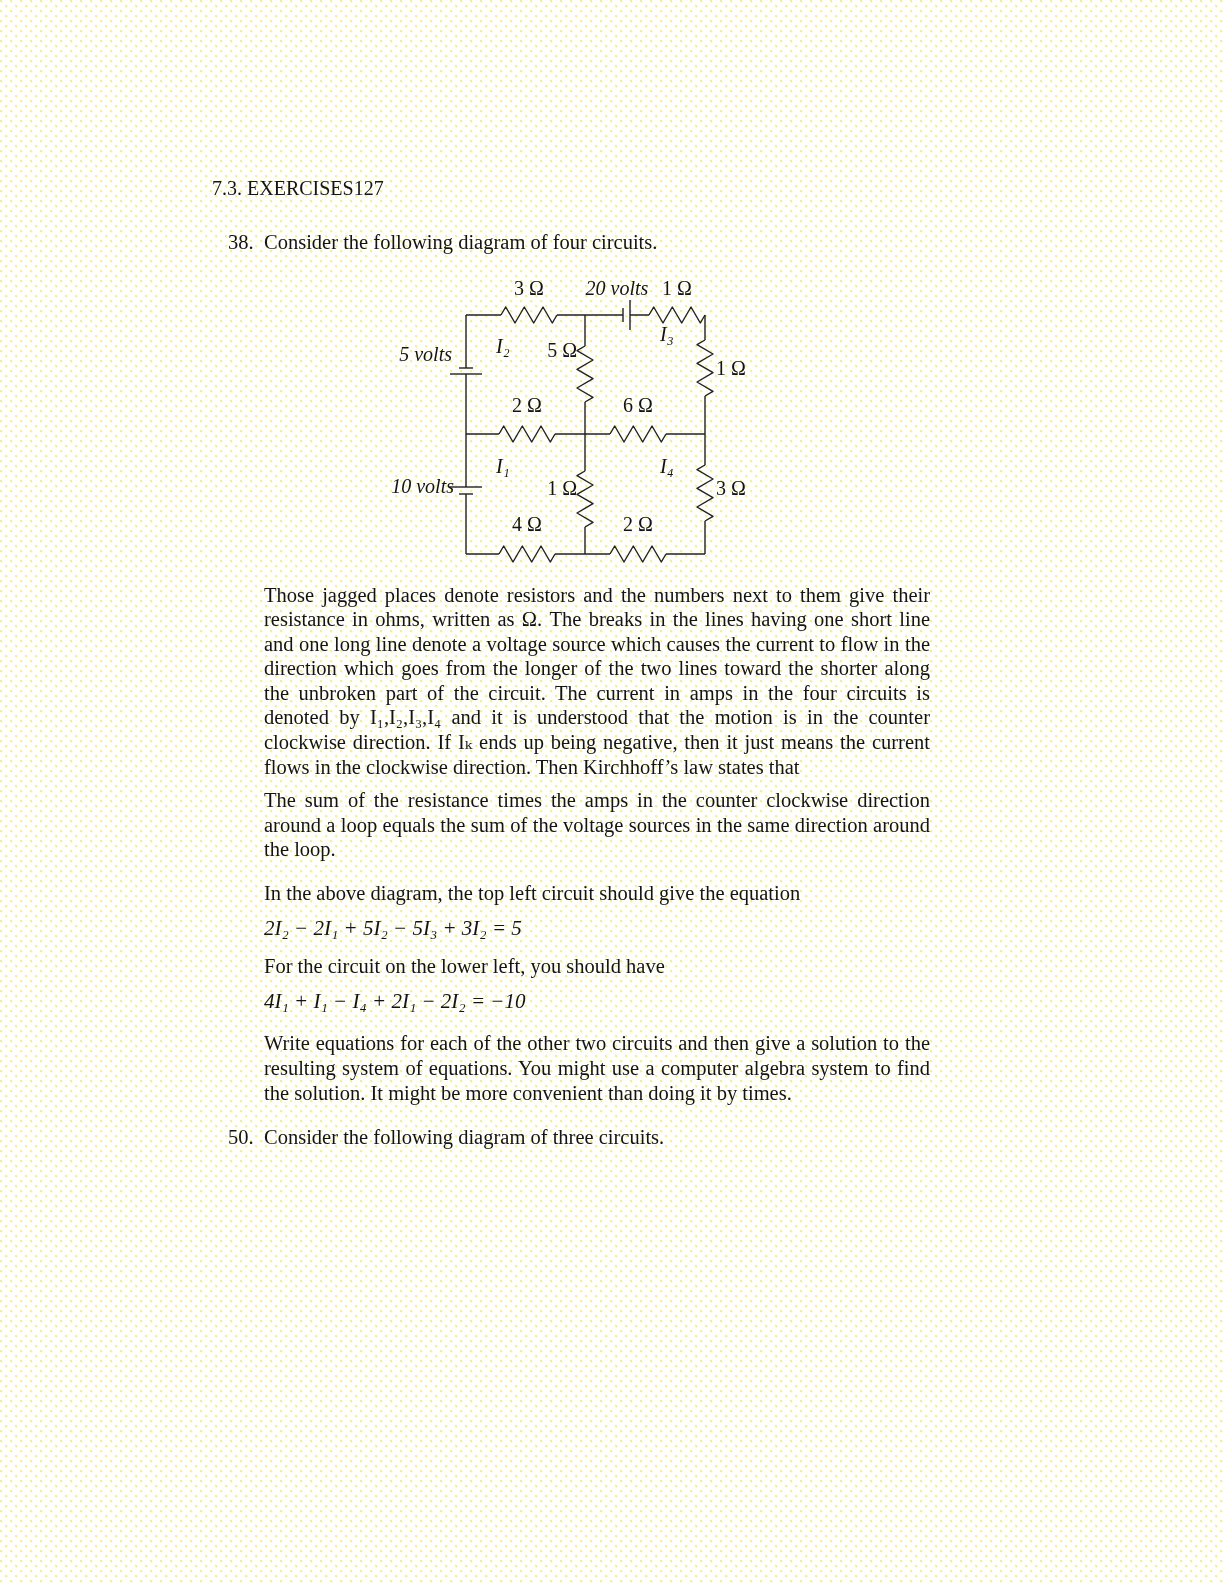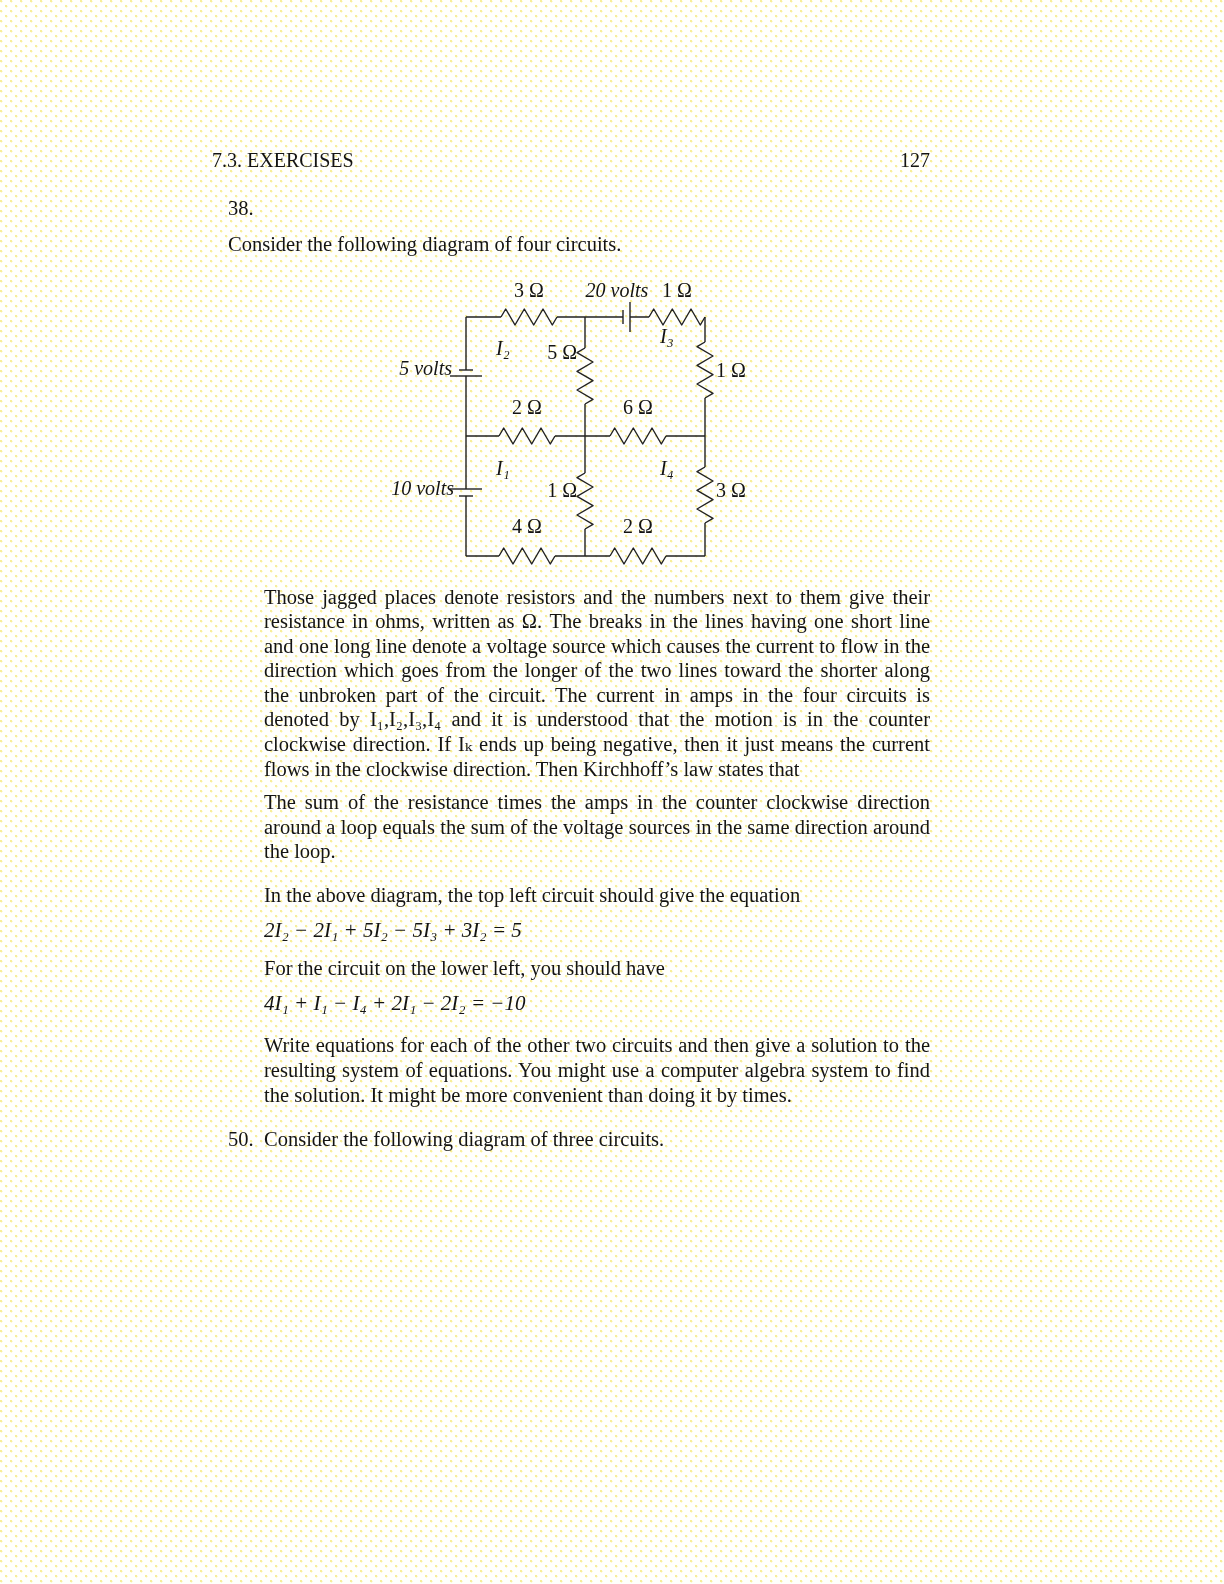--- a/index.html
+++ b/index.html
@@ -11,24 +11,24 @@
     background-color:#fffffc;
     background-image:
       radial-gradient(circle at 1.2px 1.2px, rgba(244,232,120,0.75) 1.1px, transparent 1.5px),
       radial-gradient(circle at 1.2px 1.2px, rgba(244,232,120,0.75) 1.1px, transparent 1.5px);
     background-size:10px 10px, 10px 10px;
     background-position:0 0, 5px 5px;
     color:#141414;
     font-family:"Liberation Serif","DejaVu Serif",serif;
     overflow:hidden;
   }
-  .hdr { display:flex; justify-content:space-between; font-size:20px; line-height:24px; }
+  .hdr { display:flex; font-size:20px; line-height:24px;margin-top:28px; }
   .problem { display:flex; margin-left:16px; font-size:20.5px; line-height:24.5px; }
   .problem .pnum { width:36px; flex:0 0 36px; }
-  .problem-38 { margin-top:24px;flex-direction:column; }
+  .problem-38 { margin-top:30px; }
   .problem-39 { margin-top:20px; }
 
   
   .diagram-wrap { position:relative; height:292px; margin-top:20px; }
   .diagram { position:absolute; left:168px; top:0; width:380px; height:292px; }
   .diagram svg { position:absolute; left:0; top:0; }
   .dlab { position:absolute; font-size:20px; line-height:22px; white-space:nowrap; }
   .dlab.ctr { transform:translateX(-50%); }
   .dlab.it { font-style:italic; }
 
@@ -119,21 +119,21 @@
         <g>
           <line x1="243" y1="33" x2="243" y2="47"></line>
           <line x1="250" y1="25" x2="250" y2="55"></line>
         </g>
       </svg>
 
       <span class="dlab ctr" style="left:149px; top:2px;">3 Ω</span>
       <span class="dlab ctr it" style="left:237px; top:2px;">20 volts</span>
       <span class="dlab ctr" style="left:297px; top:2px;">1 Ω</span>
 
-      <span class="dlab it" style="right:308px; top:80px;font-family:Liberation Serif, serif;">5 volts</span>
+      <span class="dlab it" style="right:308px; top:68px;font-family:Liberation Serif, serif;">5 volts</span>
       <span class="dlab it" style="left:116px; top:60px;">I₂</span>
       <span class="dlab" style="right:183px; top:64px;">5 Ω</span>
       <span class="dlab it" style="left:280px; top:48px;">I₃</span>
       <span class="dlab" style="left:336px; top:82px;">1 Ω</span>
 
       <span class="dlab ctr" style="left:147px; top:119px;">2 Ω</span>
       <span class="dlab ctr" style="left:258px; top:119px;">6 Ω</span>
 
       <span class="dlab it" style="right:306px; top:200px;">10 volts</span>
       <span class="dlab it" style="left:116px; top:180px;">I₁</span>

